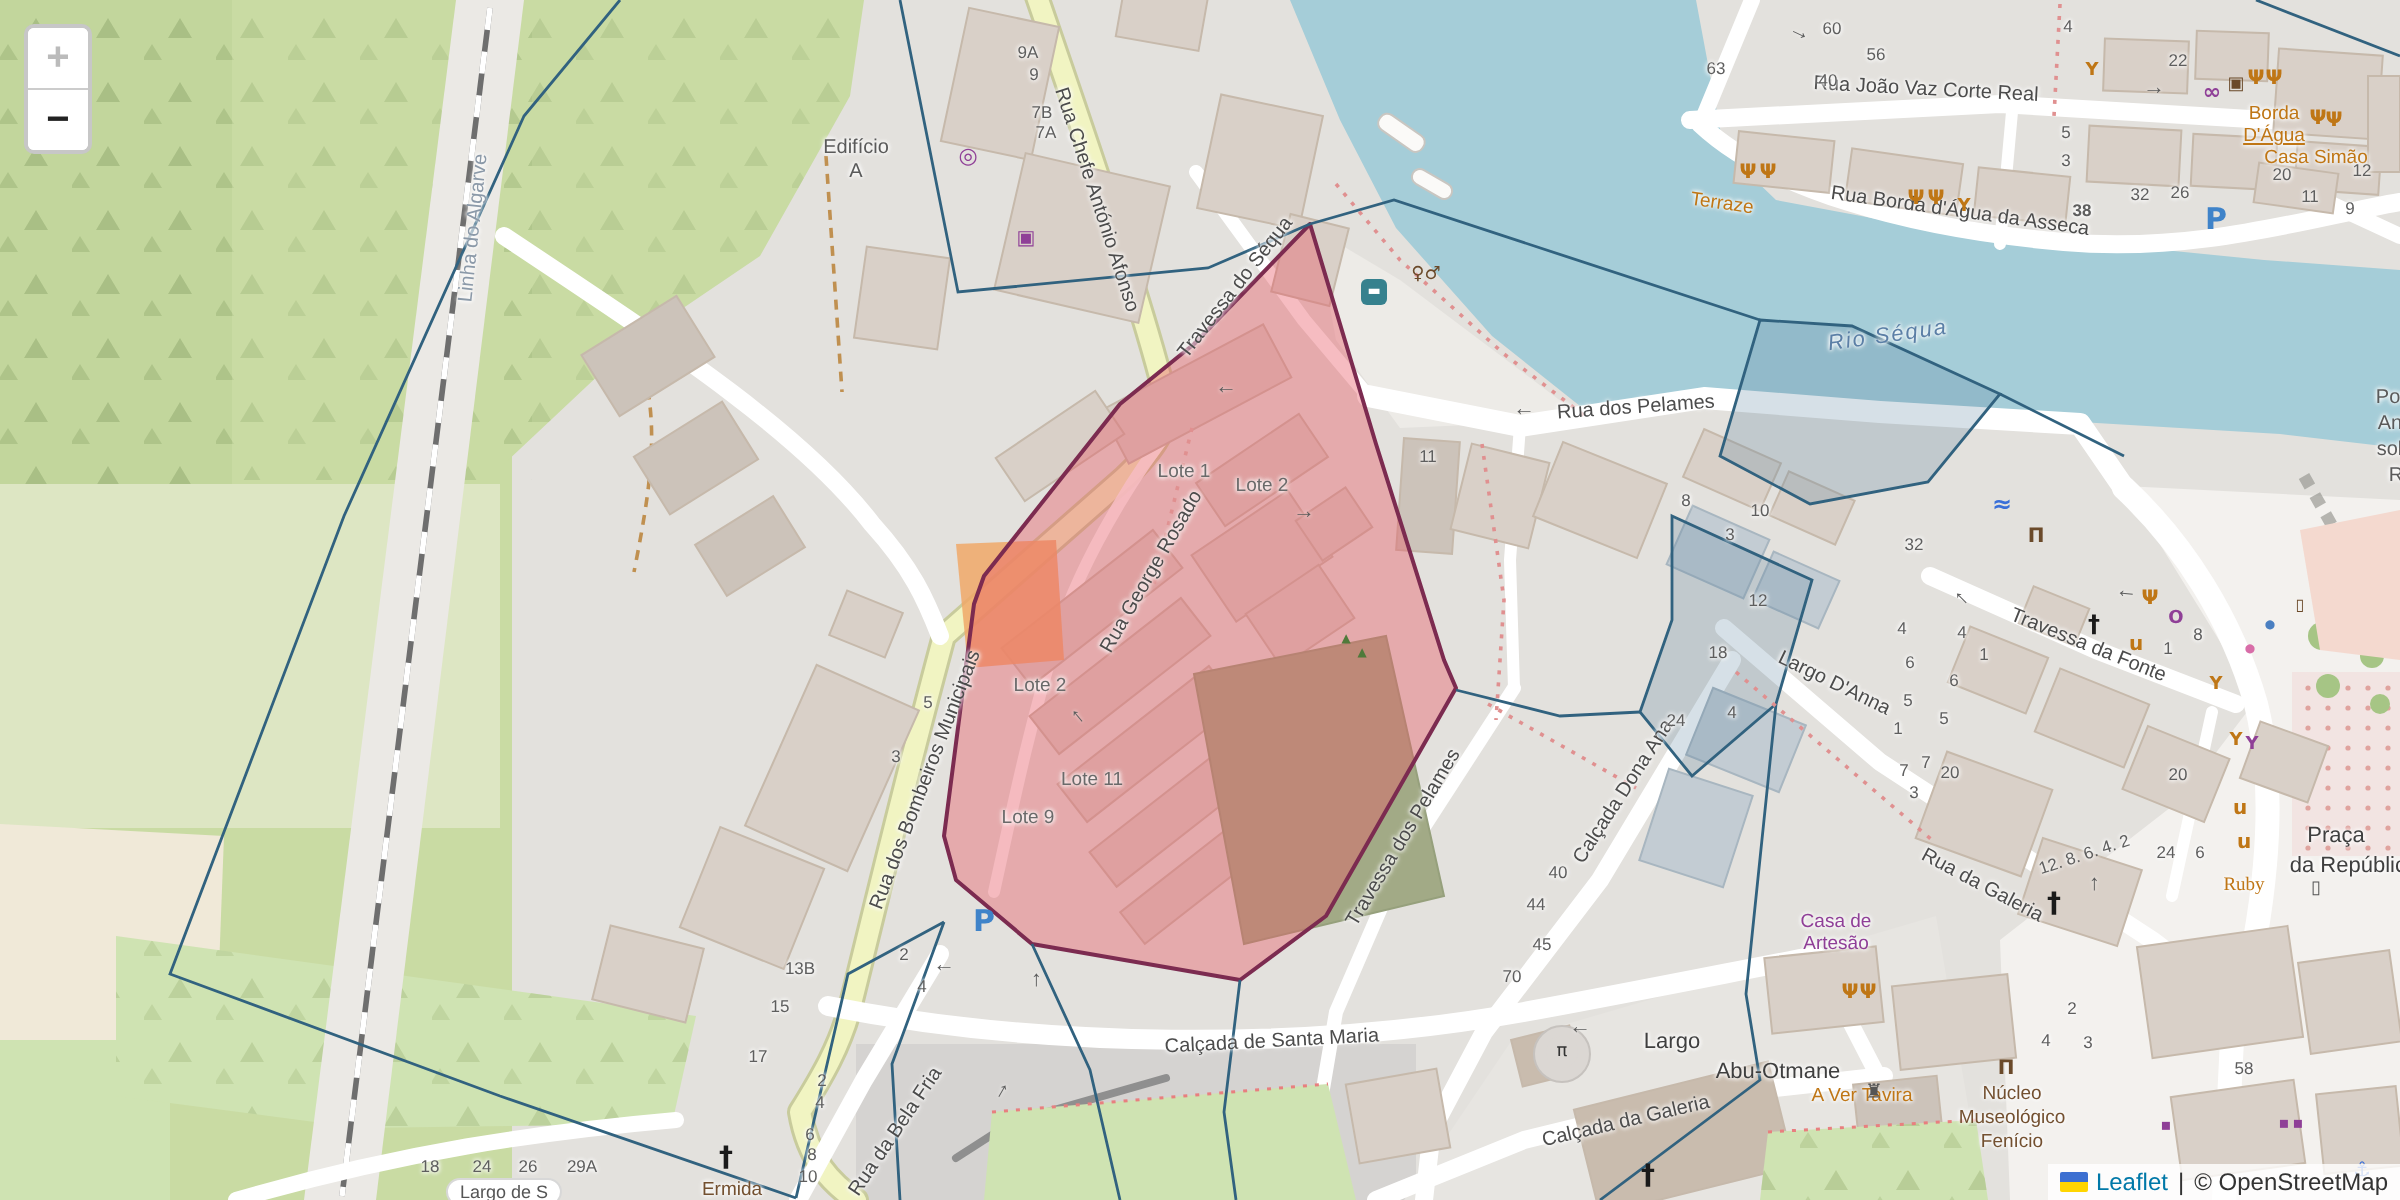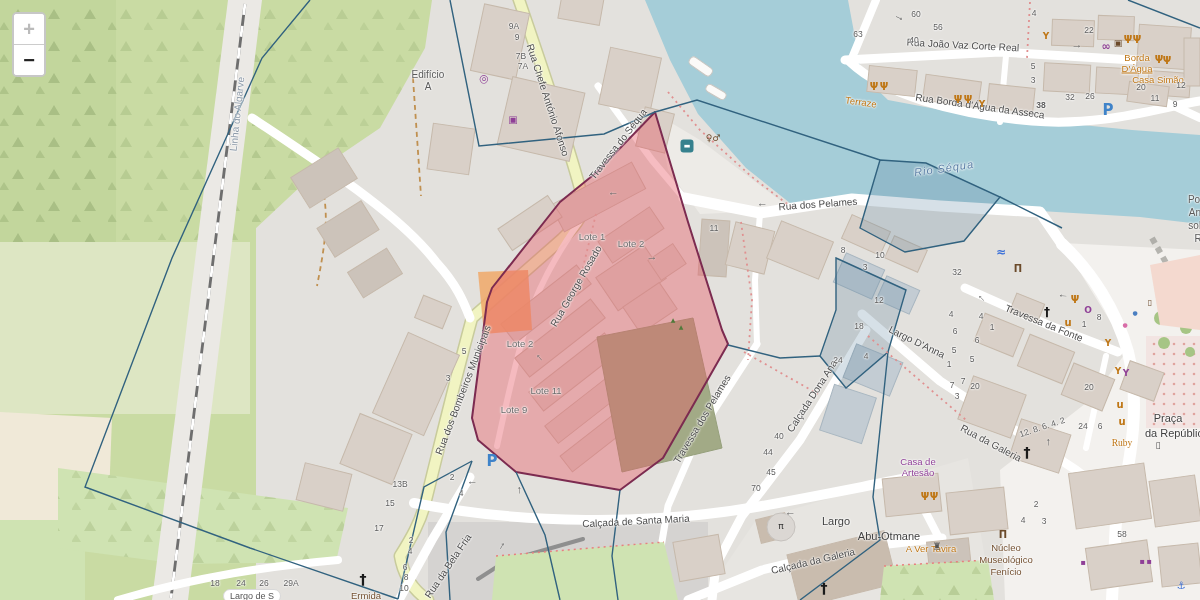--- a/index.html
+++ b/index.html
@@ -418,14 +418,20 @@
       <span class="arr" style="left: 980px; top: 300px; transform: translate(-50%, -50%) rotate(-135deg);">→</span>
       <span class="arr" style="left: 1063px; top: 298px; transform: translate(-50%, -50%) rotate(185deg);">→</span>
       <span class="arr" style="left: 1046px; top: 442px; transform: translate(-50%, -50%) rotate(-90deg);">→</span>
     </div>
 
 <div class="zoomctl">
   <a class="zin">+</a>
   <a class="zout">−</a>
 </div>
 
-
+<div class="attrib">
+  <span class="flag"></span>
+  <a href="#">Leaflet</a>
+  <span class="sep">|</span>
+  <span>© OpenStreetMap</span>
 </div>
 
+</div>
+
 </body></html>

